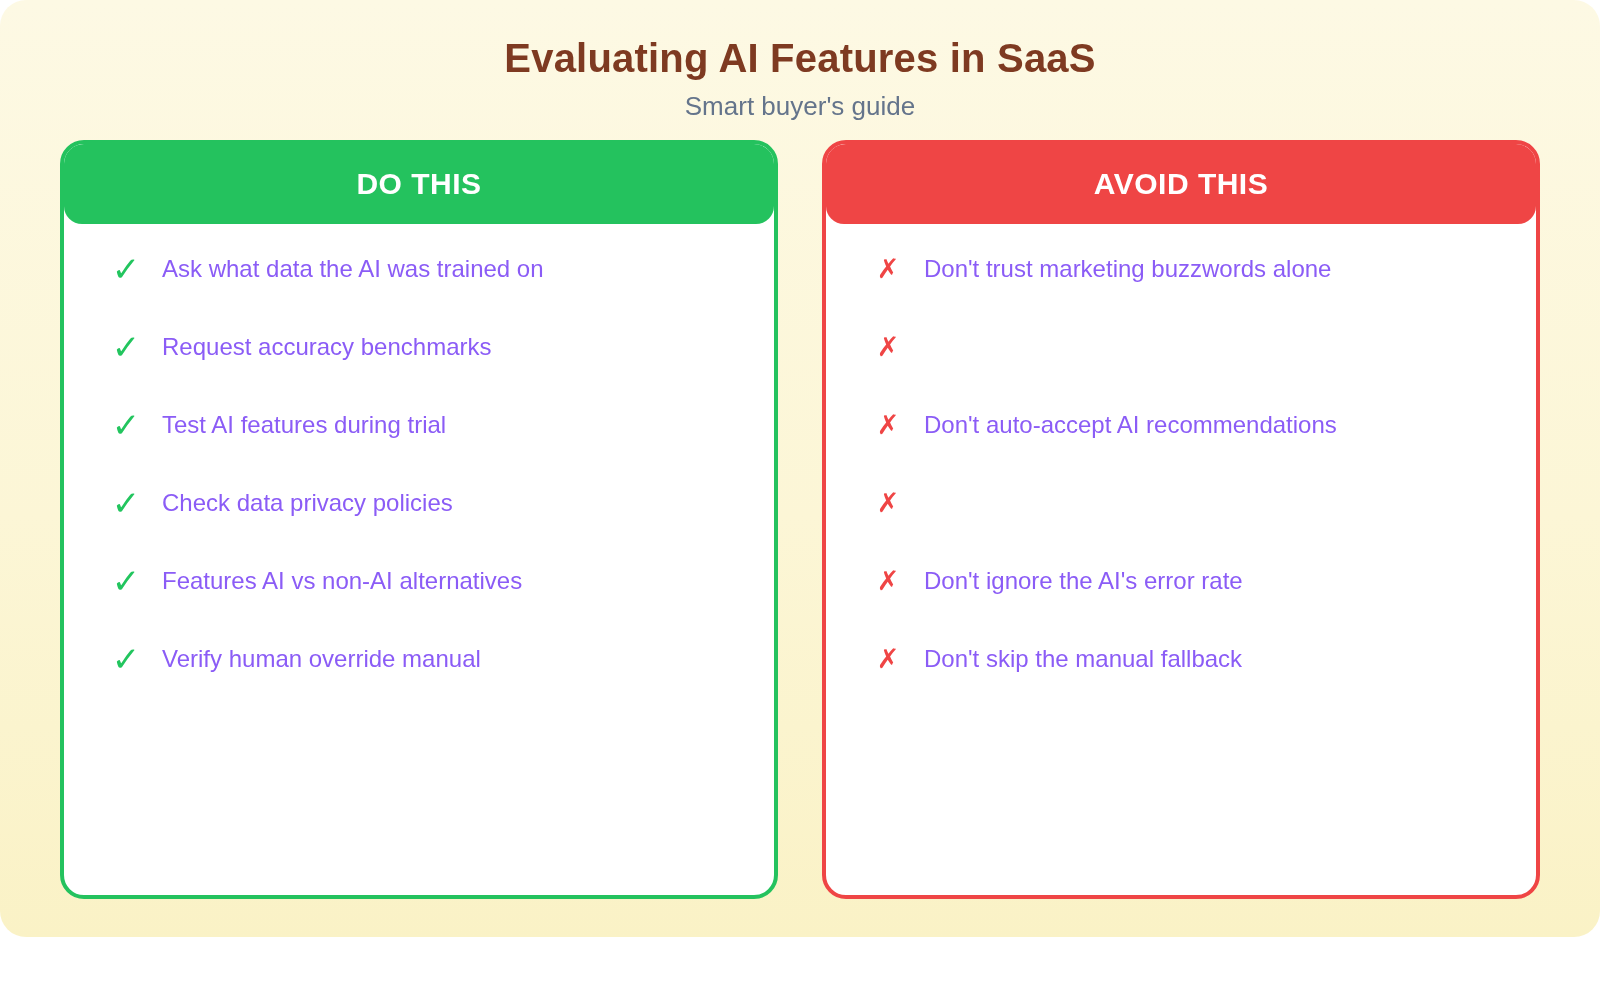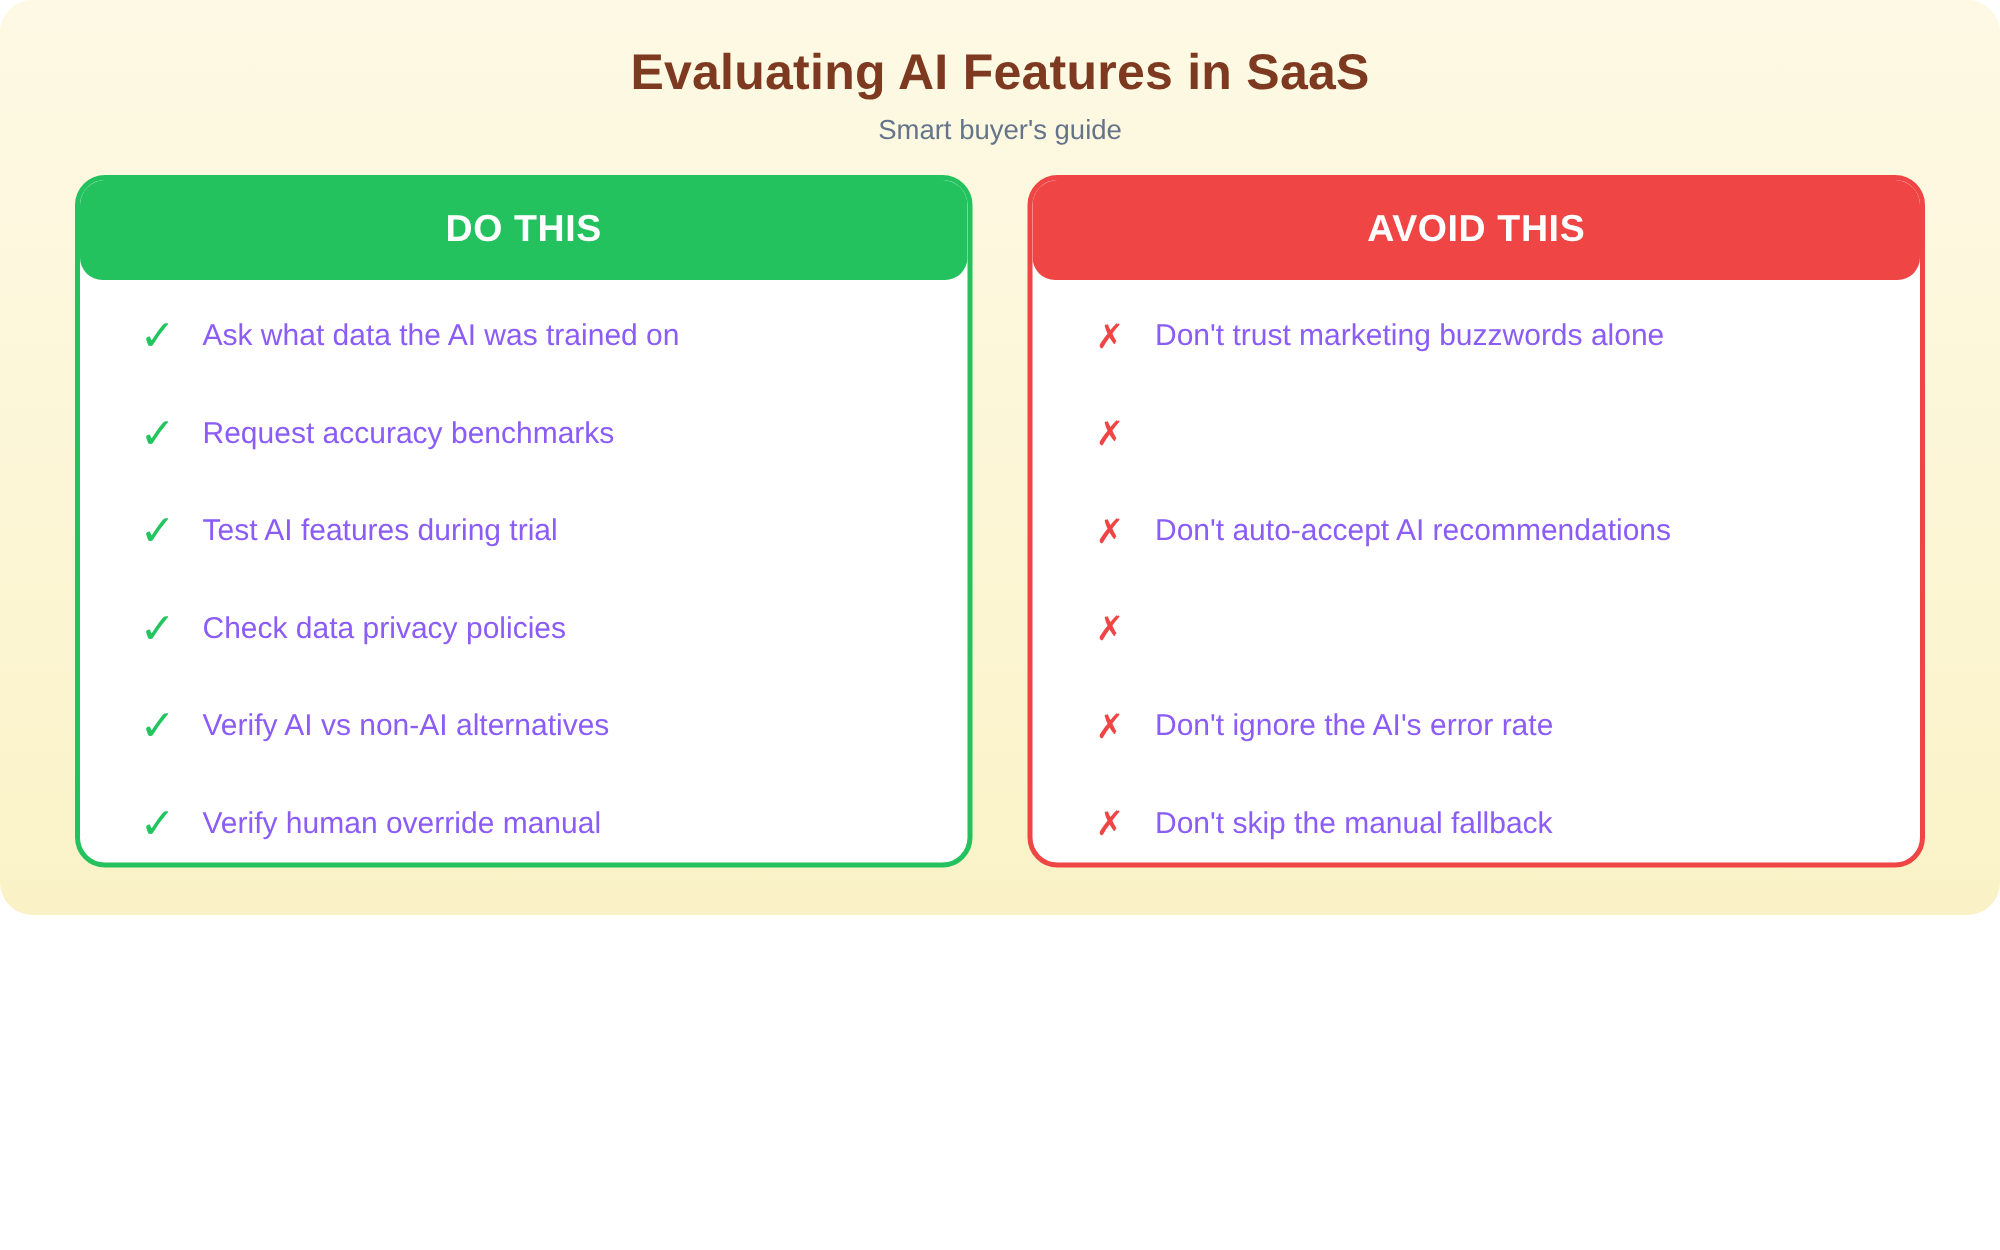--- a/index.html
+++ b/index.html
@@ -4,40 +4,40 @@
 <style>
   html, body {
     margin: 0;
     padding: 0;
     background: #ffffff;
     font-family: "Liberation Sans", "DejaVu Sans", sans-serif;
   }
   .canvas {
     position: relative;
     width: 1600px;
-    height: 732px;
+    height: 937px;
     border-radius: 26px;
     overflow: hidden;
     background: linear-gradient(180deg, #FDF9E4 0%, #FCF6D6 55%, #FAF2C6 100%);
     box-sizing: border-box;
   }
   .page-header {
     text-align: center;
     padding-top: 36px;
   }
   .page-title {
     margin: 0;
     font-size: 40px;
     font-weight: 700;
     color: #7E3A21;
     letter-spacing: 0.2px;
   }
   .page-subtitle {
     margin: 10px 0 0 0;
-    font-size: 22px;
+    font-size: 26px;
     color: #64748B;
   }
   .columns {
     position: absolute;
     left: 60px;
     right: 60px;
     top: 140px;
     bottom: 38px;
     display: flex;
     gap: 44px;
@@ -123,21 +123,21 @@
           <li class="row">
             <span class="row-icon check">✓</span>
             <span class="row-text">Test AI features during trial</span>
           </li>
           <li class="row">
             <span class="row-icon check">✓</span>
             <span class="row-text">Check data privacy policies</span>
           </li>
           <li class="row">
             <span class="row-icon check">✓</span>
-            <span class="row-text">Verify AI vs non-AI alternatives</span>
+            <span class="row-text">Features AI vs non-AI alternatives</span>
           </li>
           <li class="row">
             <span class="row-icon check">✓</span>
             <span class="row-text">Verify human override manual</span>
           </li>
         </ul>
     </div>
 
     <div class="panel avoid">
       <div class="panel-header">AVOID THIS</div>

